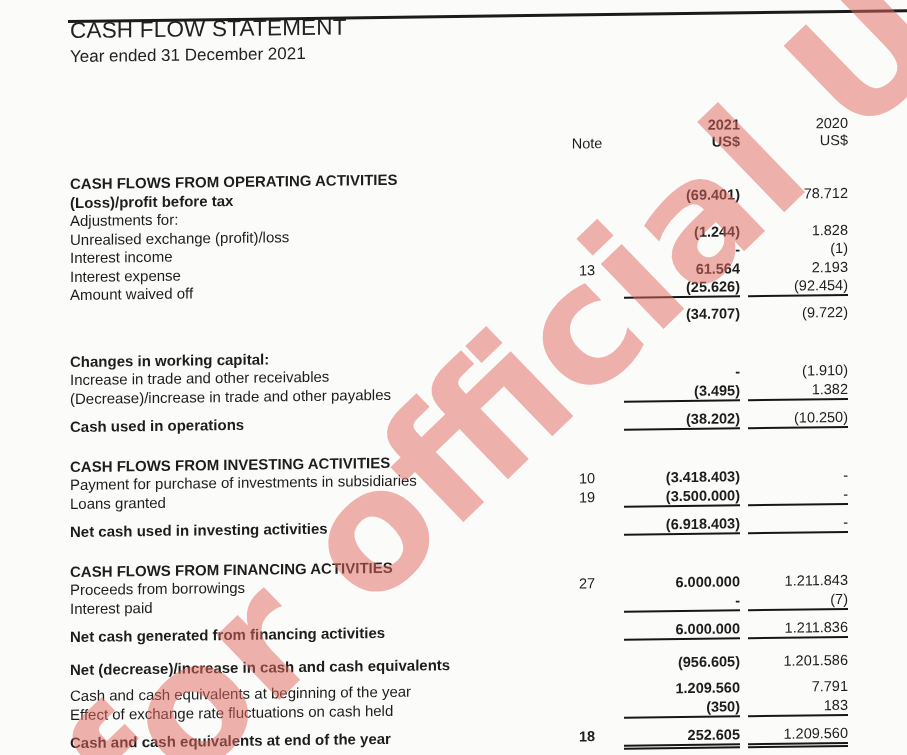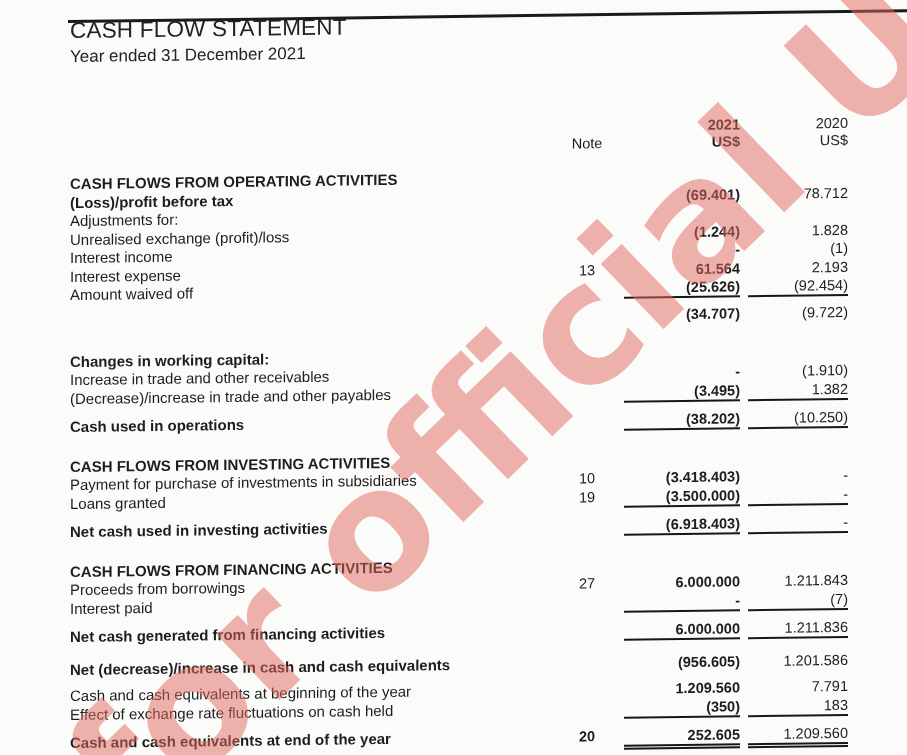--- a/index.html
+++ b/index.html
@@ -215,20 +215,20 @@
         <div class="v c2020">7.791</div>
       </div>
       <div class="grid row">
         <div class="lbl">Effect of exchange rate fluctuations on cash held</div>
         <div class="note"></div>
         <div class="v c2021 u-s">(350)</div>
         <div class="v c2020 u-s">183</div>
       </div>
       <div class="grid row g1">
         <div class="lbl b">Cash and cash equivalents at end of the year</div>
-        <div class="note b">20</div>
+        <div class="note b">18</div>
         <div class="v c2021 u-d">252.605</div>
         <div class="v c2020 u-d">1.209.560</div>
       </div>
     </div>
 </div>
 
 <div class="watermark" style="color: rgb(227, 104, 94);">for official Use</div>
 
 </body></html>

